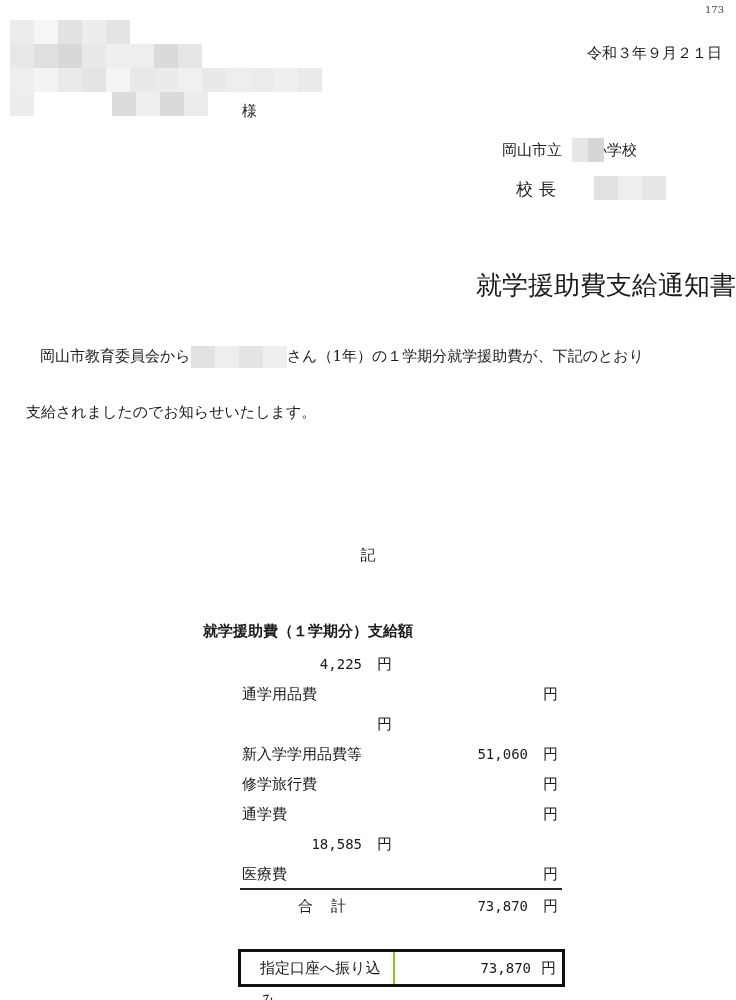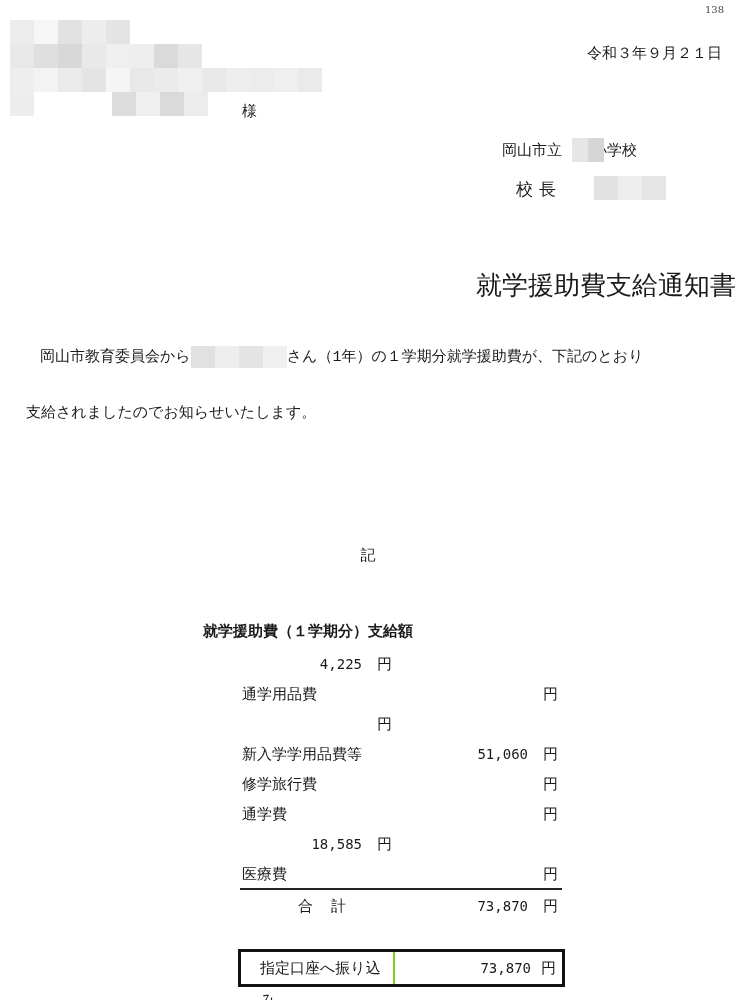--- a/index.html
+++ b/index.html
@@ -9,42 +9,42 @@
   }
   .abs { position: absolute; white-space: nowrap; }
   .page-num { top: 4px; right: 12px; font-size: 10px; color: #444; }
   .blur { position: absolute; }
   .blur span { display: inline-block; height: 100%; vertical-align: top; }
   .date { top: 44px; right: 14px; font-size: 15px; }
   .sama { top: 102px; left: 242px; font-size: 15px; }
   .school { top: 141px; left: 502px; font-size: 15px; }
   .principal { top: 178px; left: 516px; font-size: 17px; letter-spacing: 6px; }
   .title { top: 268px; left: 0; width: 736px; text-align: right; font-size: 26px; }
-  .body1 { top: 346px; left: 40px; font-size: 15px; font-family: Liberation Mono, monospace; }
+  .body1 { top: 346px; left: 40px; font-size: 15px; }
   .body2 { top: 403px; left: 26px; font-size: 15px; }
   .ki { top: 546px; left: 0; width: 736px; text-align: center; font-size: 15px; }
   .table-title { top: 622px; left: 203px; font-size: 15px; font-weight: bold; }
   .rows { position: absolute; top: 652px; left: 242px; width: 316px; }
   .row { display: flex; height: 30px; line-height: 24px; font-size: 15px; }
   .row .lbl { flex: 1; }
   .row .val { width: 120px; text-align: right; font-family: "DejaVu Sans Mono", "Liberation Mono", monospace; font-size: 14px; }
   .row .yen { width: 30px; text-align: right; }
   .rule { position: absolute; top: 888px; left: 240px; width: 322px; height: 0; border-top: 2px solid #222; }
   .total { position: absolute; top: 894px; left: 242px; width: 316px; }
   .total .lbl { padding-left: 56px; letter-spacing: 18px; }
   .box { position: absolute; top: 949px; left: 238px; width: 321px; height: 32px; border: 3px solid #111; display: flex; font-size: 15px; }
   .box .bl { width: 154px; border-right: 2px solid #84cc16; line-height: 32px; padding-left: 19px; box-sizing: border-box; }
   .box .bv { flex: 1; display: flex; justify-content: flex-end; line-height: 32px; padding-right: 6px; }
   .box .bv .num { font-family: "DejaVu Sans Mono", "Liberation Mono", monospace; font-size: 14px; }
   .box .bv .yen { margin-left: 10px; }
 </style>
 </head>
 <body>
 
-<div class="abs page-num">138</div>
+<div class="abs page-num">173</div>
 
 <div class="blur" style="top:20px;left:10px;width:330px;height:72px;">
   <div style="height:24px;"><span style="width:24px;background:#ececec"></span><span style="width:24px;background:#f6f6f6"></span><span style="width:24px;background:#e2e2e2"></span><span style="width:24px;background:#ededed"></span><span style="width:24px;background:#e4e4e4"></span></div>
   <div style="height:24px;"><span style="width:24px;background:#e8e8e8"></span><span style="width:24px;background:#dfdfdf"></span><span style="width:24px;background:#d8d8d8"></span><span style="width:24px;background:#e9e9e9"></span><span style="width:24px;background:#efefef"></span><span style="width:24px;background:#eeeeee"></span><span style="width:24px;background:#dadada"></span><span style="width:24px;background:#e6e6e6"></span></div>
   <div style="height:24px;"><span style="width:24px;background:#eeeeee"></span><span style="width:24px;background:#f3f3f3"></span><span style="width:24px;background:#eaeaea"></span><span style="width:24px;background:#e4e4e4"></span><span style="width:24px;background:#f5f5f5"></span><span style="width:24px;background:#e8e8e8"></span><span style="width:24px;background:#ebebeb"></span><span style="width:24px;background:#f0f0f0"></span><span style="width:24px;background:#e9e9e9"></span><span style="width:24px;background:#eeeeee"></span><span style="width:24px;background:#ececec"></span><span style="width:24px;background:#efefef"></span><span style="width:24px;background:#eaeaea"></span><span style="width:24px;background:#ededed"></span></div>
 </div>
 <div class="blur" style="top:92px;left:112px;width:96px;height:24px;">
   <span style="width:24px;background:#dcdcdc"></span><span style="width:24px;background:#efefef"></span><span style="width:24px;background:#dadada"></span><span style="width:24px;background:#ececec"></span>
 </div>
 <div class="abs sama">様</div>

